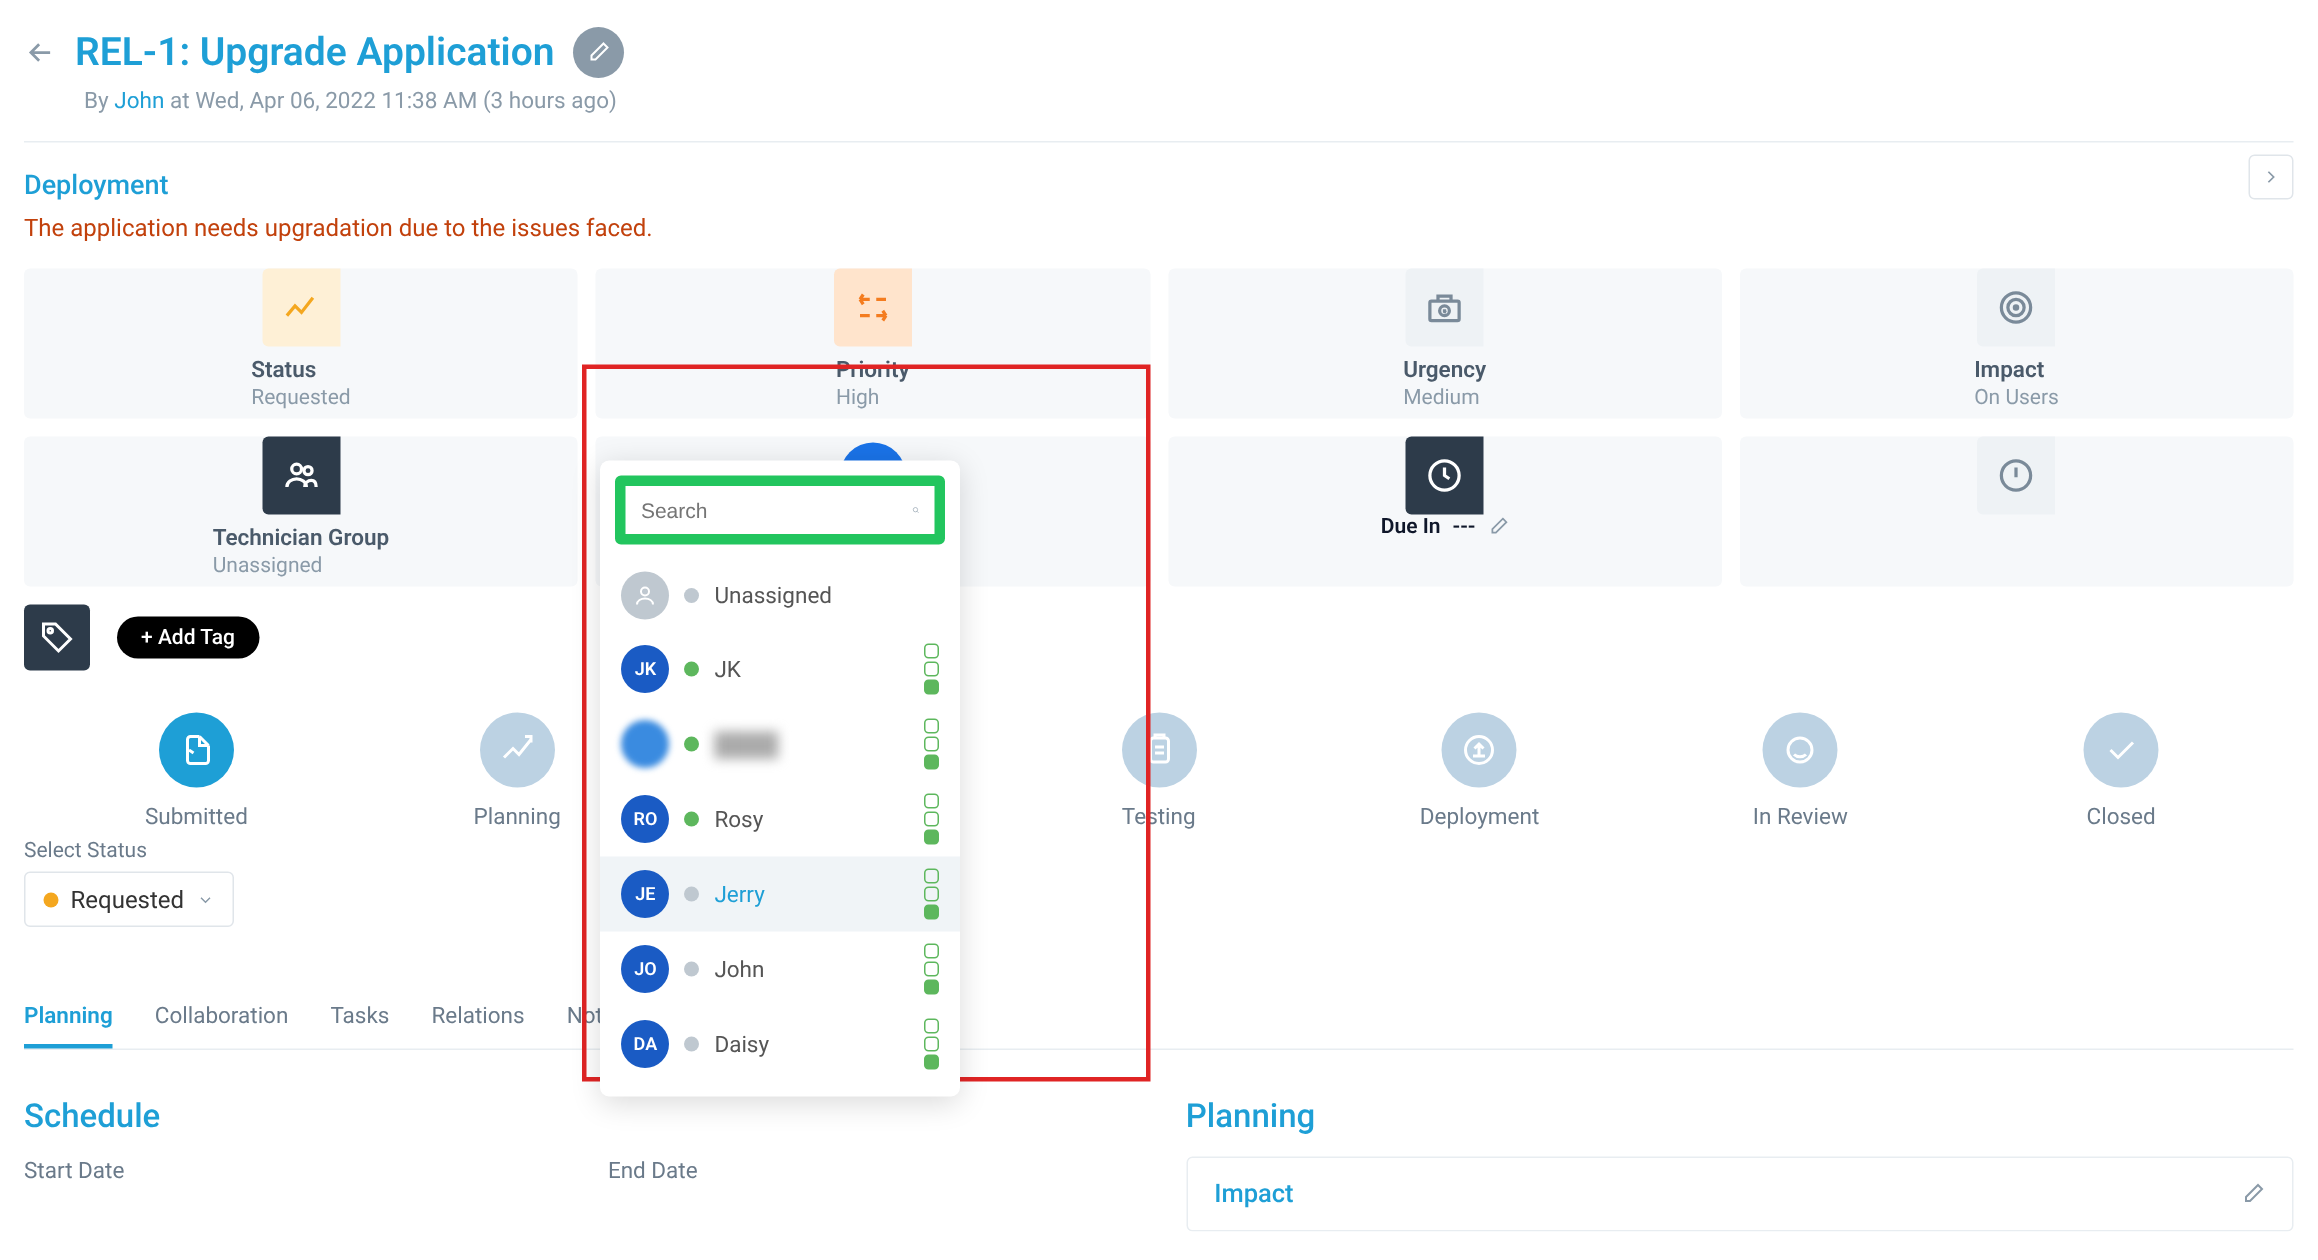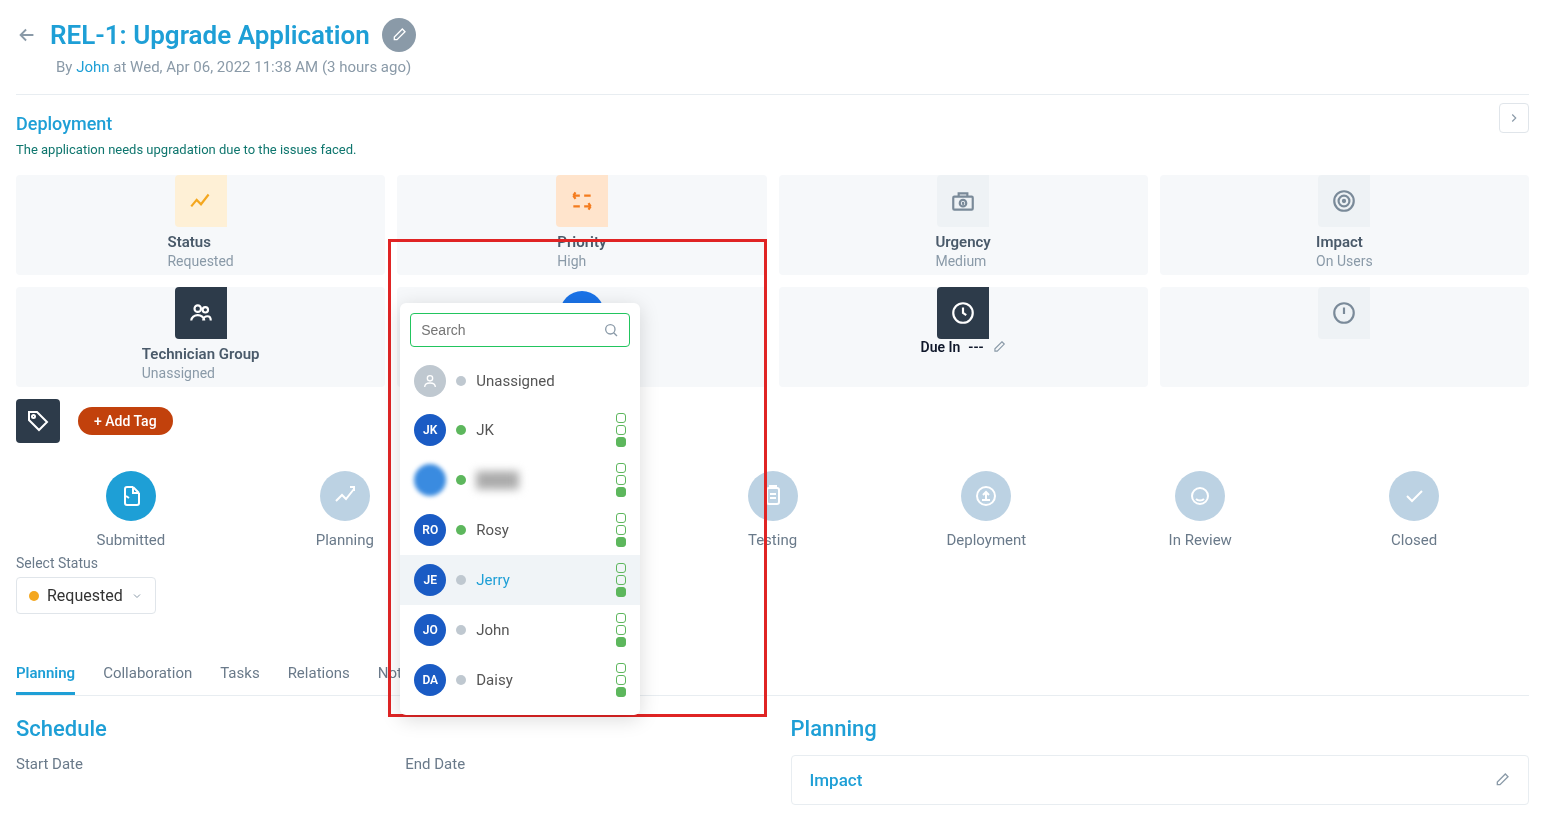--- a/index.html
+++ b/index.html
@@ -6,59 +6,59 @@
 body { font-family: -apple-system, BlinkMacSystemFont, "Segoe UI", Roboto, Arial, sans-serif; background: #fff; color: #333; width: 1545px; }
 .page { padding: 0 16px; }
 .header-row { display: flex; align-items: center; gap: 12px; padding-top: 18px; }
 .back-arrow { color: #8a9aa8; cursor: pointer; }
 .title { color: #1e9fd6; font-size: 26px; font-weight: 600; }
 .edit-circle { width: 34px; height: 34px; border-radius: 50%; background: #8a9aa8; display: flex; align-items: center; justify-content: center; cursor: pointer; }
 .byline { color: #8a9aa8; font-size: 15px; margin-left: 40px; margin-top: 6px; }
 .byline .author { color: #1e9fd6; }
 .hr { border-top: 1px solid #e8edf1; margin: 18px 0; }
 .section-label { color: #1e9fd6; font-size: 18px; font-weight: 500; margin-bottom: 8px; }
-.desc-text { color: #0f766e; font-size: 13px; }
+.desc-text { color: #c2410c; font-size: 16px; }
 .collapse-btn { float: right; width: 30px; height: 30px; border: 1px solid #e0e5ea; border-radius: 4px; display: flex; align-items: center; justify-content: center; cursor: pointer; color: #8a9aa8; margin-top: -10px; }
 .info-grid { display: grid; grid-template-columns: repeat(4, 1fr); gap: 12px; margin-top: 18px; position: relative; }
 .info-card { display: flex; align-items: center; background: #f6f8fa; border-radius: 4px; flex-direction: column; }
 .info-icon { width: 52px; height: 52px; display: flex; align-items: center; justify-content: center; border-radius: 4px 0 0 4px; }
 .ic-yellow { background: #fef0d6; color: #f4a71f; }
 .ic-orange { background: #ffe4cc; color: #f47c1f; }
 .ic-grey { background: #eef2f5; color: #7a8a99; }
 .ic-dark { background: #2d3b4a; color: #fff; }
 .ic-blue { background: #1a73e8; color: #fff; border-radius: 50%; width: 44px; height: 44px; margin: 4px; font-size: 14px; font-weight: 600; }
 .info-body { padding: 6px 12px; }
 .info-title { color: #4a5a6a; font-size: 15px; font-weight: 600; }
 .info-value { color: #8a9aa8; font-size: 14px; margin-top: 2px; }
 .due-in { color: #0f172a; font-weight: 600; font-size: 14px; display: flex; align-items: center; gap: 8px; padding: 0 12px; }
 .red-box { position: absolute; border: 3px solid #e02424; pointer-events: none; z-index: 5; }
 .tag-row { display: flex; align-items: center; gap: 18px; margin-top: 12px; }
 .tag-icon { width: 44px; height: 44px; border-radius: 4px; background: #2d3b4a; display: flex; align-items: center; justify-content: center; color: #fff; }
-.add-tag { background: #c2410c; color: #fff; border-radius: 16px; padding: 6px 16px; font-size: 14px; font-weight: 500; cursor: pointer; display: inline-flex; align-items: center; gap: 4px; }
+.add-tag { background: #000000; color: #fff; border-radius: 16px; padding: 6px 16px; font-size: 14px; font-weight: 500; cursor: pointer; display: inline-flex; align-items: center; gap: 4px; }
 .stages { display: flex; justify-content: space-between; margin-top: 28px; padding: 0 8px; }
 .stage { display: flex; flex-direction: column; align-items: center; gap: 10px; flex: 1; }
 .stage-circle { width: 50px; height: 50px; border-radius: 50%; background: #bcd2e3; display: flex; align-items: center; justify-content: center; color: #fff; }
 .stage-circle.active { background: #1e9fd6; }
 .stage-label { color: #6a7a8a; font-size: 15px; }
 .select-status { margin-top: 6px; color: #6a7a8a; font-size: 14px; }
 .status-dd { border: 1px solid #e0e5ea; border-radius: 4px; padding: 8px 12px; display: inline-flex; align-items: center; gap: 8px; margin-top: 6px; cursor: pointer; }
 .dot-orange { width: 10px; height: 10px; border-radius: 50%; background: #f4a71f; }
 .tabs { display: flex; gap: 28px; border-bottom: 1px solid #e8edf1; margin-top: 40px; }
 .tab { padding: 10px 0; color: #6a7a8a; font-size: 15px; cursor: pointer; }
 .tab.active { color: #1e9fd6; border-bottom: 3px solid #1e9fd6; font-weight: 600; }
-.bottom { display: flex; gap: 36px; margin-top: 20px; }
+.bottom { display: flex; gap: 36px; margin-top: 32px; }
 .bottom-left, .bottom-right { flex: 1; }
 .sched-title { color: #1e9fd6; font-size: 22px; font-weight: 500; margin-bottom: 14px; }
 .sched-sub { color: #333; font-size: 17px; font-weight: 500; margin-bottom: 18px; }
 .date-row { display: flex; gap: 40px; }
 .date-col { flex: 1; color: #6a7a8a; font-size: 15px; }
 .plan-card { border: 1px solid #e8edf1; border-radius: 4px; padding: 14px 18px; display: flex; justify-content: space-between; align-items: center; }
 .plan-card-title { color: #1e9fd6; font-size: 17px; font-weight: 500; }
 .dropdown { position: absolute; background: #fff; border-radius: 6px; box-shadow: 0 4px 20px rgba(0,0,0,0.15); width: 240px; z-index: 10; padding: 10px 0; }
-.dd-search { margin: 0 10px 10px; border: 1px solid #22c55e; border-radius: 4px; padding: 8px 10px; display: flex; align-items: center; }
+.dd-search { margin: 0 10px 10px; border: 7px solid #22c55e; border-radius: 4px; padding: 8px 10px; display: flex; align-items: center; }
 .dd-search input { border: none; outline: none; flex: 1; font-size: 14px; color: #555; }
 .dd-item { display: flex; align-items: center; padding: 8px 14px; gap: 10px; cursor: pointer; }
 .dd-item.selected { background: #f0f4f7; }
 .dd-item.selected .dd-name { color: #1e9fd6; }
 .dd-avatar { width: 32px; height: 32px; border-radius: 50%; display: flex; align-items: center; justify-content: center; color: #fff; font-size: 12px; font-weight: 600; }
 .dd-avatar.grey { background: #bfc8d0; }
 .dd-avatar.blue { background: #1a5bc4; }
 .dd-avatar.blur { background: #3a8be0; filter: blur(2px); }
 .status-dot { width: 10px; height: 10px; border-radius: 50%; }
 .sd-grey { background: #bfc8d0; }

